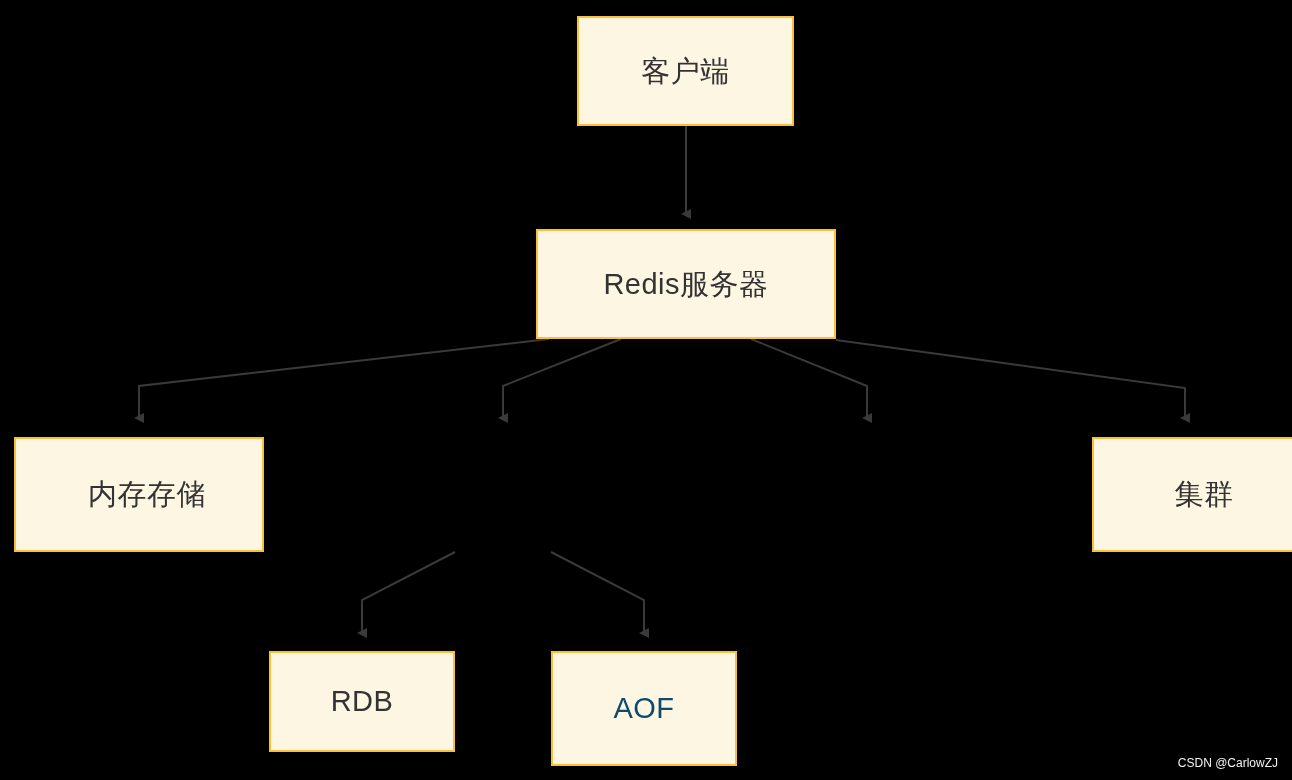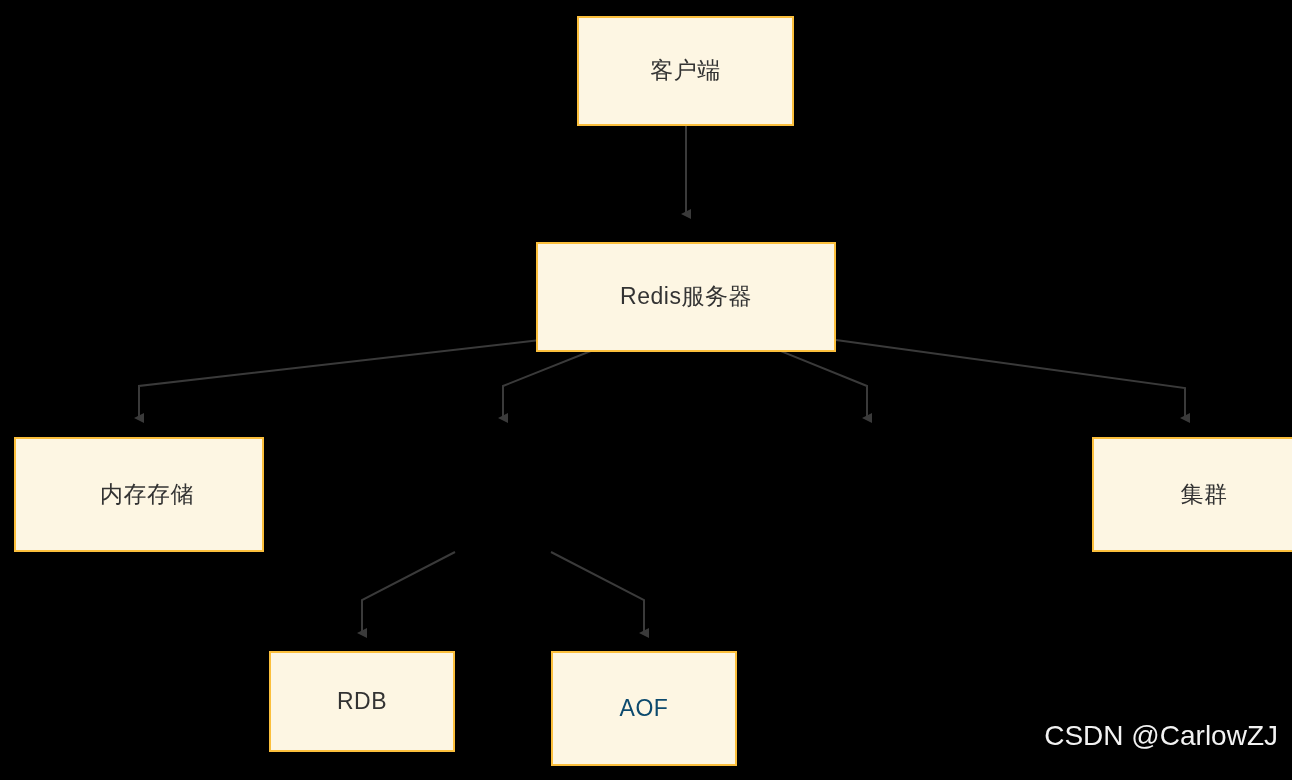--- a/index.html
+++ b/index.html
@@ -29,32 +29,32 @@
     box-sizing: border-box;
     background: #FDF6E3;
     border: 2px solid #FBBF3C;
     display: flex;
     align-items: center;
     justify-content: center;
     z-index: 2;
   }
   .node-label {
     color: #333333;
-    font-size: 23px;
+    font-size: 29px;
     line-height: 1.2;
     letter-spacing: 0.5px;
     white-space: nowrap;
     text-align: right;
   }
   .watermark {
     position: absolute;
     right: 14px;
-    bottom: 28px;
+    bottom: 10px;
     color: #FFFFFF;
-    font-size: 28px;
+    font-size: 12px;
     font-family: "Liberation Sans", "DejaVu Sans", sans-serif;
     opacity: 0.95;
     z-index: 3;
     white-space: nowrap;
   }
 </style>
 </head>
 <body style="background: rgb(0, 0, 0);">
 
 <div id="canvas" style="background: rgb(0, 0, 0);">
@@ -73,21 +73,21 @@
         <polyline points="836,340 1185,388 1185,418" fill="none" stroke="#3A3A3A" stroke-width="2" stroke-linecap="butt" stroke-linejoin="miter" marker-end="url(#arrowhead)"></polyline>
         <polyline points="455,552 362,600 362,633" fill="none" stroke="#3A3A3A" stroke-width="2" stroke-linecap="butt" stroke-linejoin="miter" marker-end="url(#arrowhead)"></polyline>
         <polyline points="551,552 644,600 644,633" fill="none" stroke="#3A3A3A" stroke-width="2" stroke-linecap="butt" stroke-linejoin="miter" marker-end="url(#arrowhead)"></polyline>
       </g>
   </svg>
 
   <div class="node" id="node-client" style="left: 577px; top: 16px; width: 217px; height: 110px; background: rgb(253, 246, 227); border-color: rgb(251, 191, 60);">
     <span class="node-label" style="color: rgb(51, 51, 51);">客户端</span>
   </div>
 
-  <div class="node" id="node-redis" style="left: 536px; top: 242px; width: 300px; height: 110px; background: rgb(253, 246, 227); border-color: rgb(251, 191, 60);">
+  <div class="node" id="node-redis" style="left: 536px; top: 229px; width: 300px; height: 110px; background: rgb(253, 246, 227); border-color: rgb(251, 191, 60);">
     <span class="node-label" style="color: rgb(51, 51, 51);">Redis服务器</span>
   </div>
 
   <div class="node" id="node-memory" style="left: 14px; top: 437px; width: 250px; height: 115px; background: rgb(253, 246, 227); border-color: rgb(251, 191, 60); padding-left: 16px;">
     <span class="node-label" style="color: rgb(51, 51, 51);">内存存储</span>
   </div>
 
 
 
   <div class="node" id="node-cluster" style="left: 1092px; top: 437px; width: 224px; height: 115px; background: rgb(253, 246, 227); border-color: rgb(251, 191, 60);">

